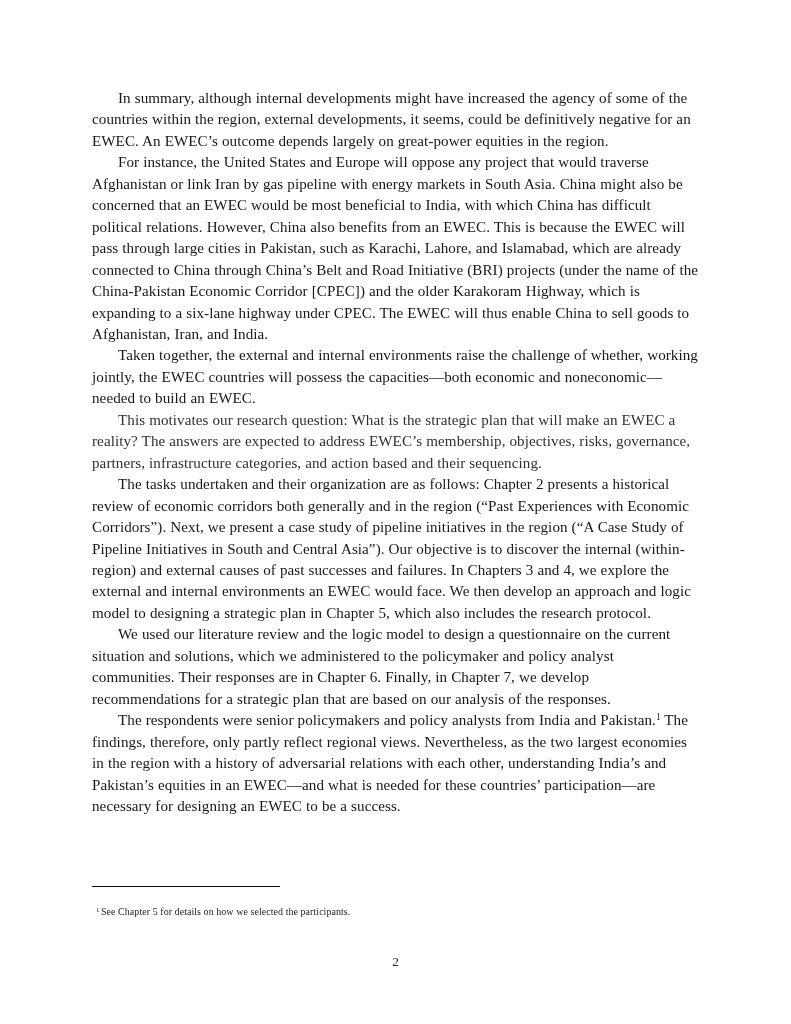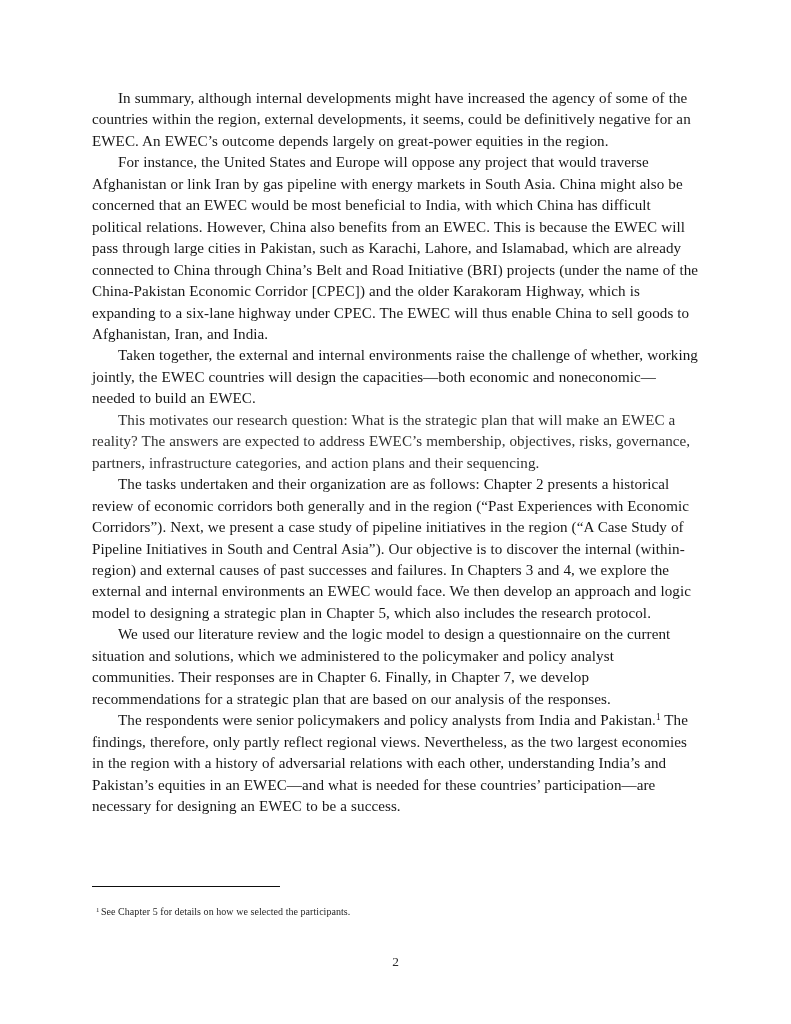--- a/index.html
+++ b/index.html
@@ -111,23 +111,23 @@
 <body>
 
 <div class="page">
 
   <div class="content">
 
     <p class="para">In summary, although internal developments might have increased the agency of some of the countries within the region, external developments, it seems, could be definitively negative for an EWEC. An EWEC’s outcome depends largely on great-power equities in the region.</p>
 
     <p class="para">For instance, the United States and Europe will oppose any project that would traverse Afghanistan or link Iran by gas pipeline with energy markets in South Asia. China might also be concerned that an EWEC would be most beneficial to India, with which China has difficult political relations. However, China also benefits from an EWEC. This is because the EWEC will pass through large cities in Pakistan, such as Karachi, Lahore, and Islamabad, which are already connected to China through China’s Belt and Road Initiative (BRI) projects (under the name of the China-Pakistan Economic Corridor [CPEC]) and the older Karakoram Highway, which is expanding to a six-lane highway under CPEC. The EWEC will thus enable China to sell goods to Afghanistan, Iran, and India.</p>
 
-    <p class="para">Taken together, the external and internal environments raise the challenge of whether, working jointly, the EWEC countries will design the capacities—both economic and noneconomic—needed to build an EWEC.</p>
+    <p class="para">Taken together, the external and internal environments raise the challenge of whether, working jointly, the EWEC countries will possess the capacities—both economic and noneconomic—needed to build an EWEC.</p>
 
-    <p class="para soft">This motivates our research question: What is the strategic plan that will make an EWEC a reality? The answers are expected to address EWEC’s membership, objectives, risks, governance, partners, infrastructure categories, and action plans and their sequencing.</p>
+    <p class="para soft">This motivates our research question: What is the strategic plan that will make an EWEC a reality? The answers are expected to address EWEC’s membership, objectives, risks, governance, partners, infrastructure categories, and action based and their sequencing.</p>
 
 
     <p class="para">The tasks undertaken and their organization are as follows: Chapter 2 presents a historical review of economic corridors both generally and in the region (“Past Experiences with Economic Corridors”). Next, we present a case study of pipeline initiatives in the region (“A Case Study of Pipeline Initiatives in South and Central Asia”). Our objective is to discover the internal (within-region) and external causes of past successes and failures. In Chapters 3 and 4, we explore the external and internal environments an EWEC would face. We then develop an approach and logic model to designing a strategic plan in Chapter 5, which also includes the research protocol.</p>
 
     <p class="para">We used our literature review and the logic model to design a questionnaire on the current situation and solutions, which we administered to the policymaker and policy analyst communities. Their responses are in Chapter 6. Finally, in Chapter 7, we develop recommendations for a strategic plan that are based on our analysis of the responses.</p>
 
 
     <p class="para"><span>The respondents were senior policymakers and policy analysts from India and Pakistan.</span><sup class="fn-ref">1</sup><span> The findings, therefore, only partly reflect regional views. Nevertheless, as the two largest economies in the region with a history of adversarial relations with each other, understanding India’s and Pakistan’s equities in an EWEC—and what is needed for these countries’ participation—are necessary for designing an EWEC to be a success.</span></p>
 
   </div>

